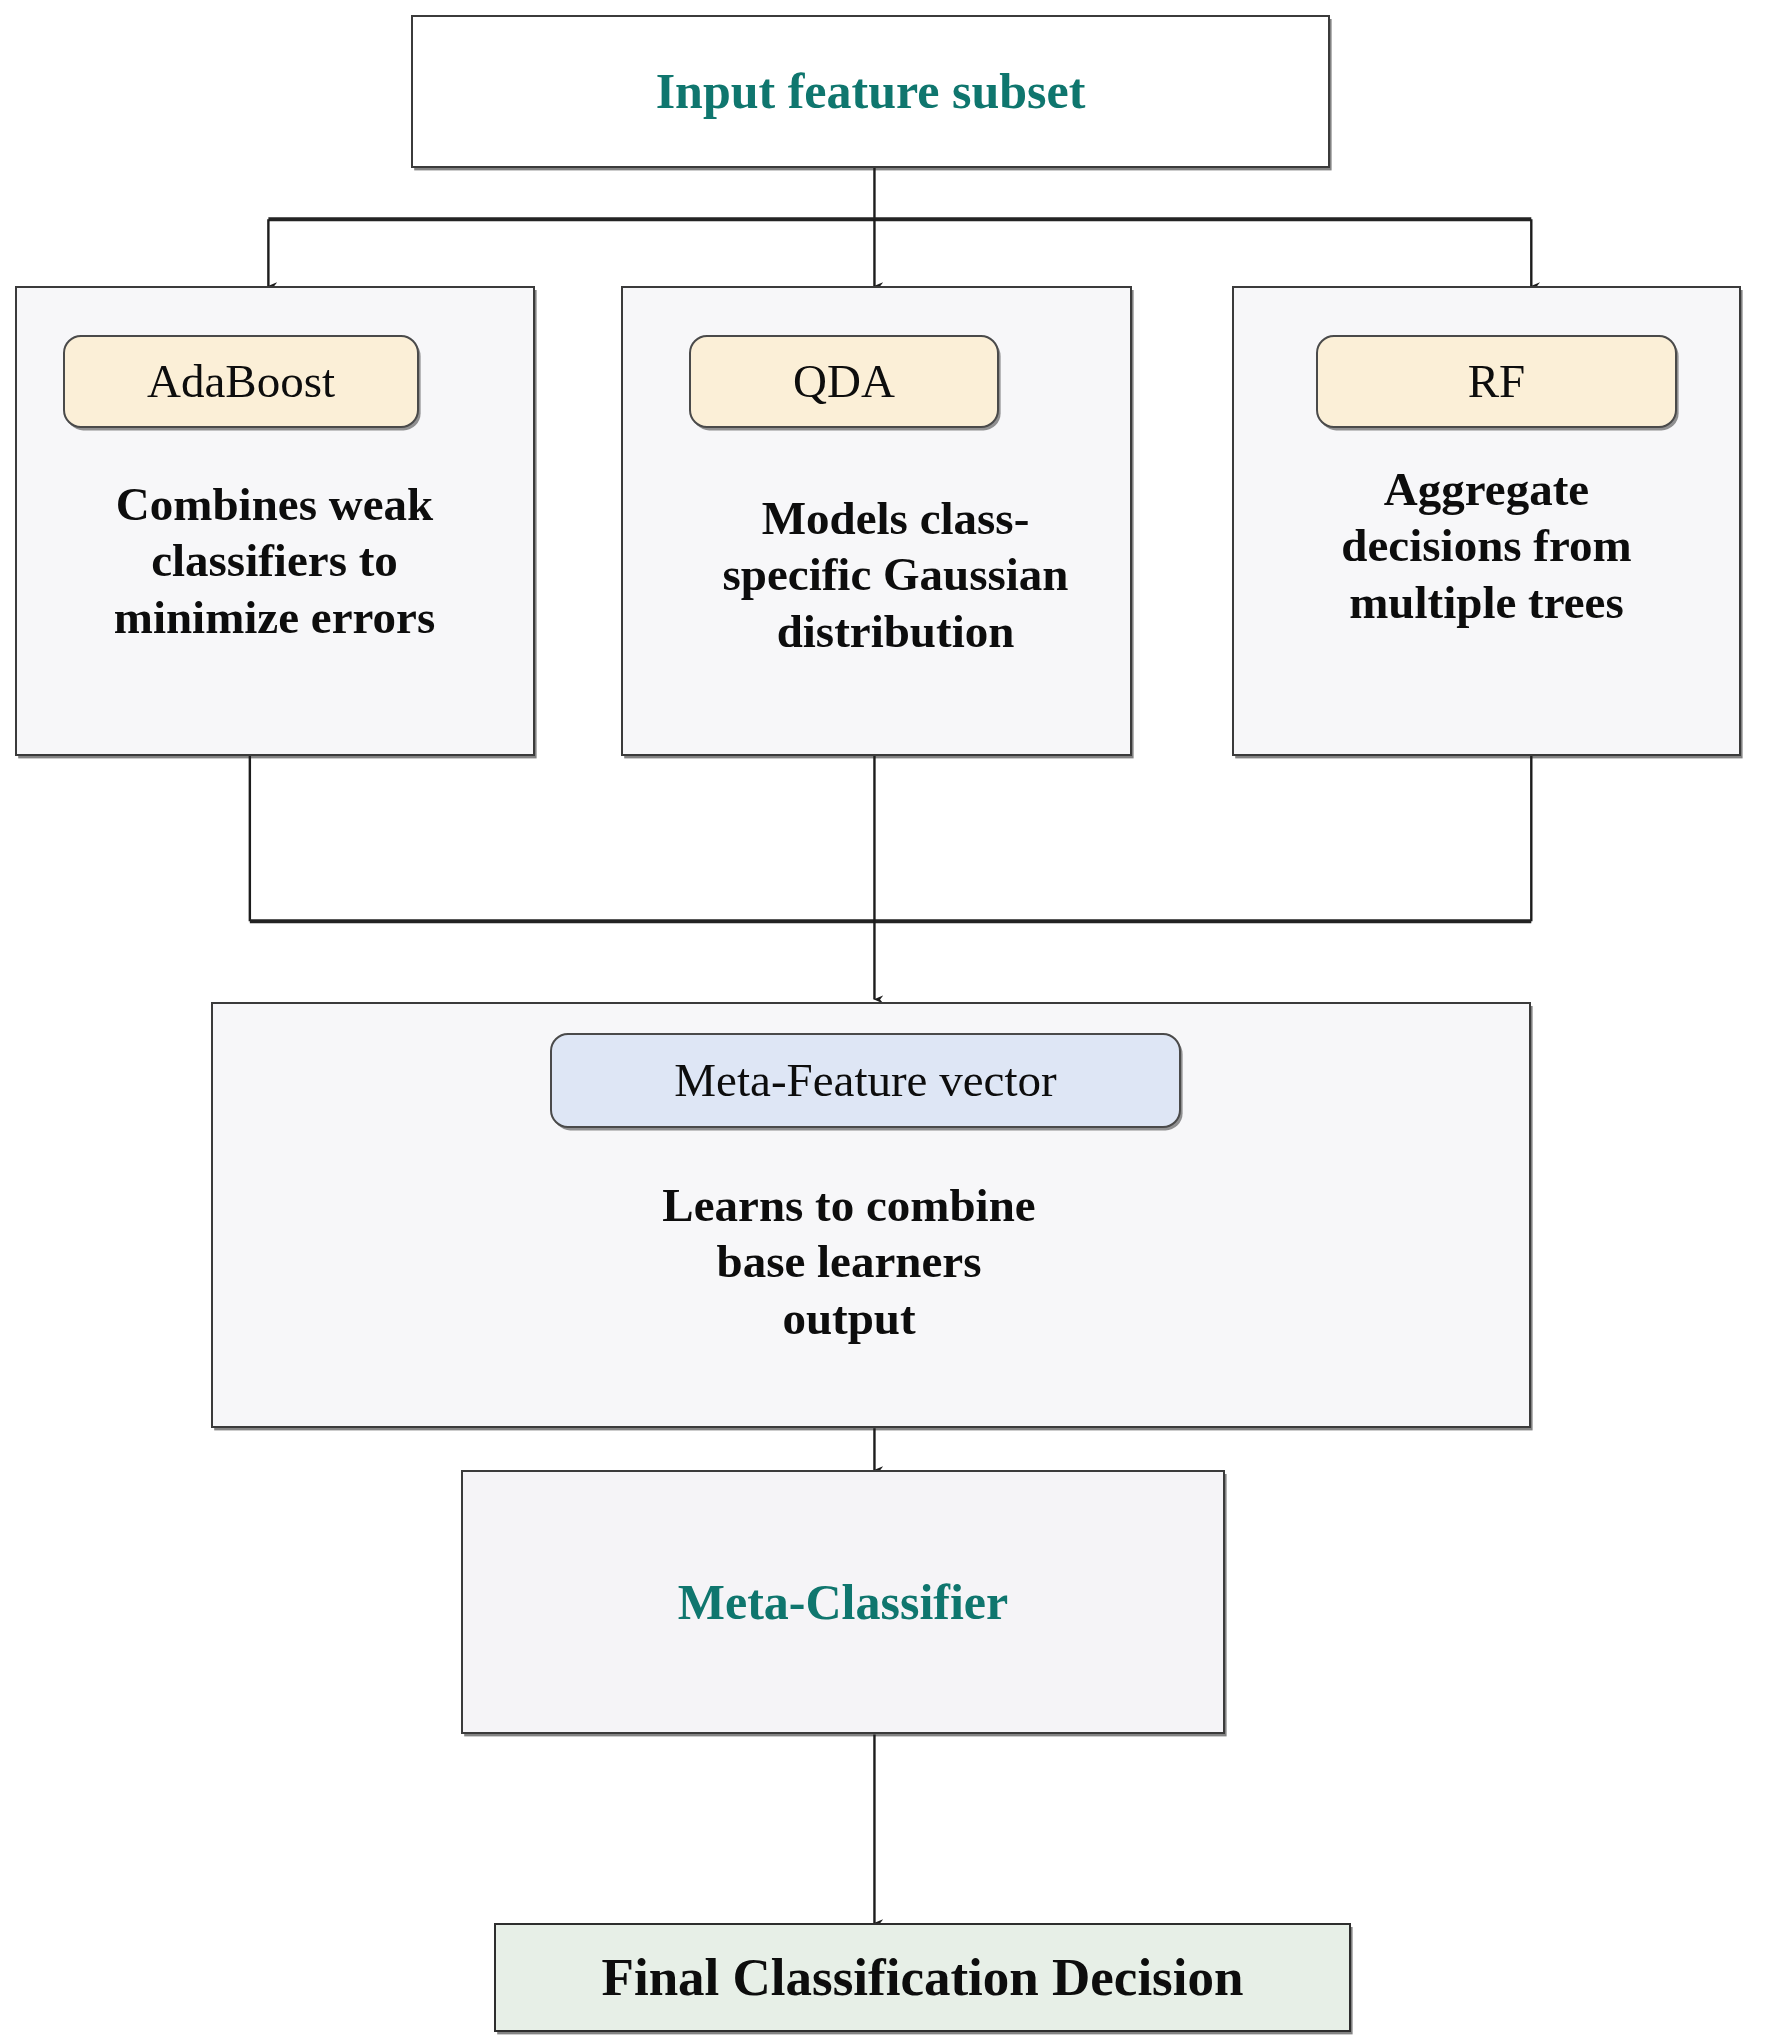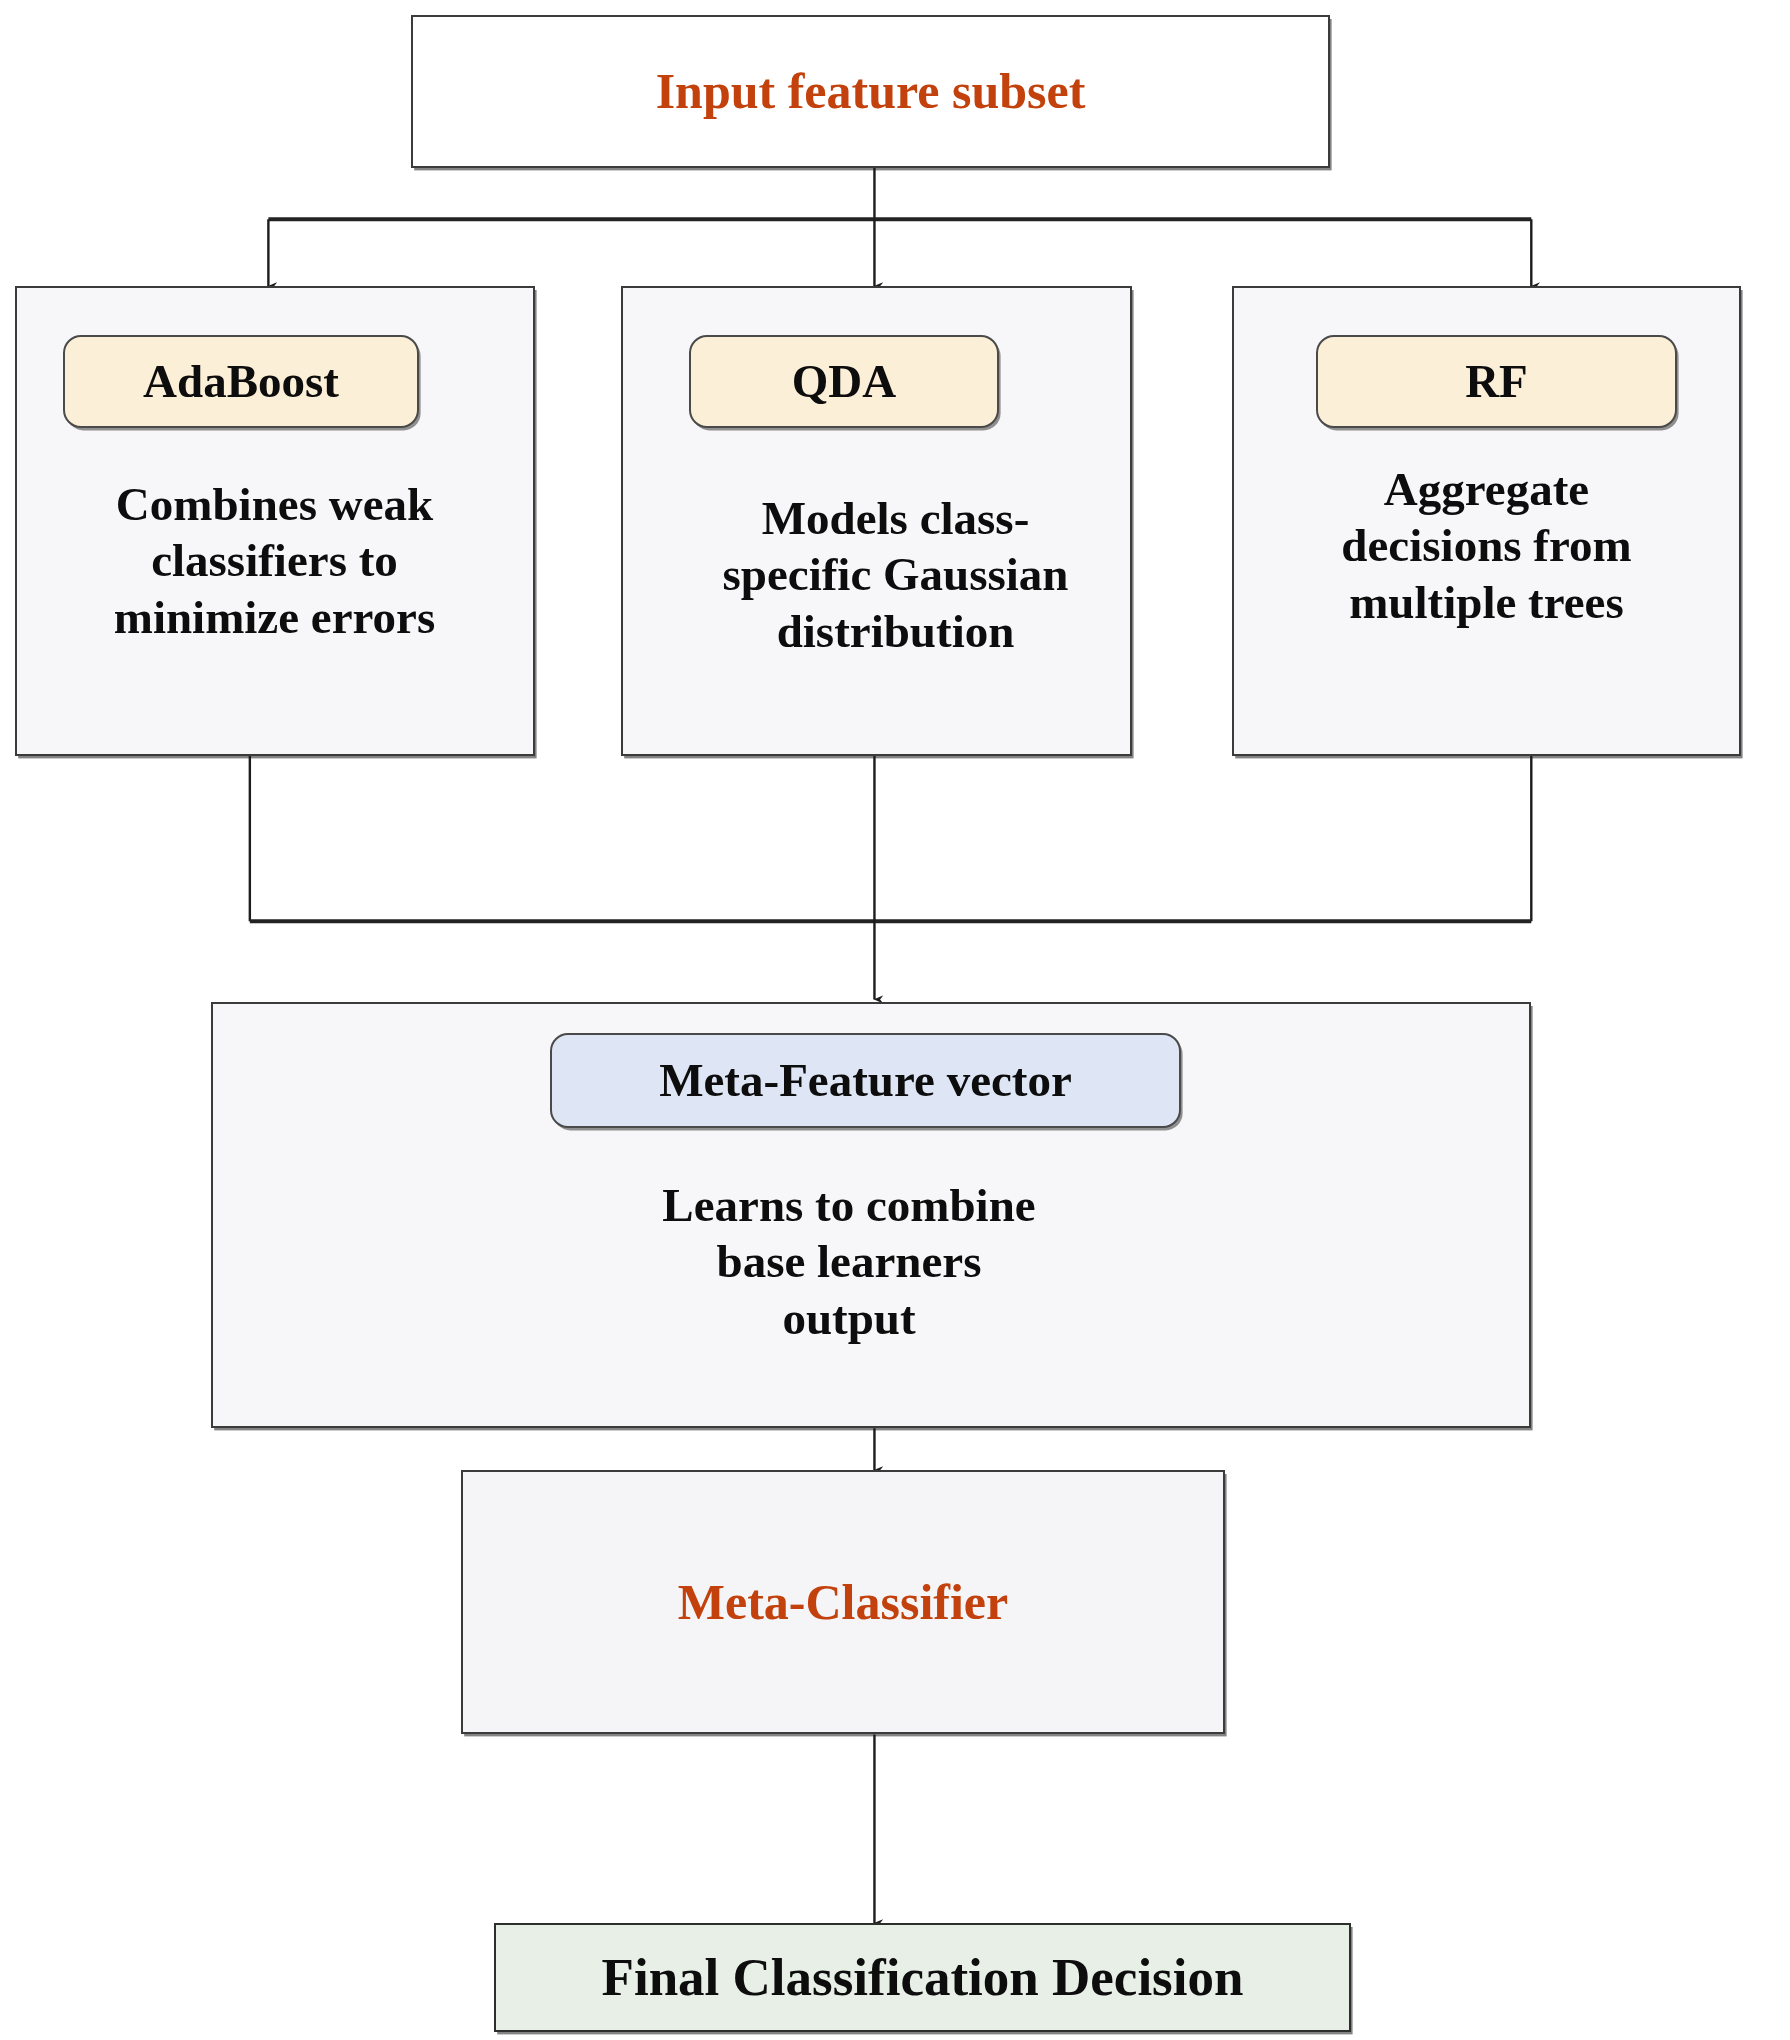--- a/index.html
+++ b/index.html
@@ -49,33 +49,33 @@
     border-radius: 18px;
     display: flex;
     align-items: center;
     justify-content: center;
     box-shadow: 2.4px 3.2px 0 -0.8px rgba(40,40,40,0.5);
   }
   .pill.cream { background: #fbefd7; }
   .pill.blue  { background: #dee6f5; }
 
   .pill-label {
-    font-weight: bold;
+    font-weight: normal;
     font-size: 47px;
     line-height: 1;
     color: #0d0d0d;
     white-space: nowrap;
   }
 
   
   .box-title {
     font-weight: bold;
     font-size: 50px;
     line-height: 1.04;
-    color: #c2410c;
+    color: #0f766e;
     text-align: center;
     white-space: pre-line;
   }
   .desc {
     position: absolute;
     left: 0;
     right: 0;
     font-weight: bold;
     font-size: 47px;
     line-height: 1.20;

